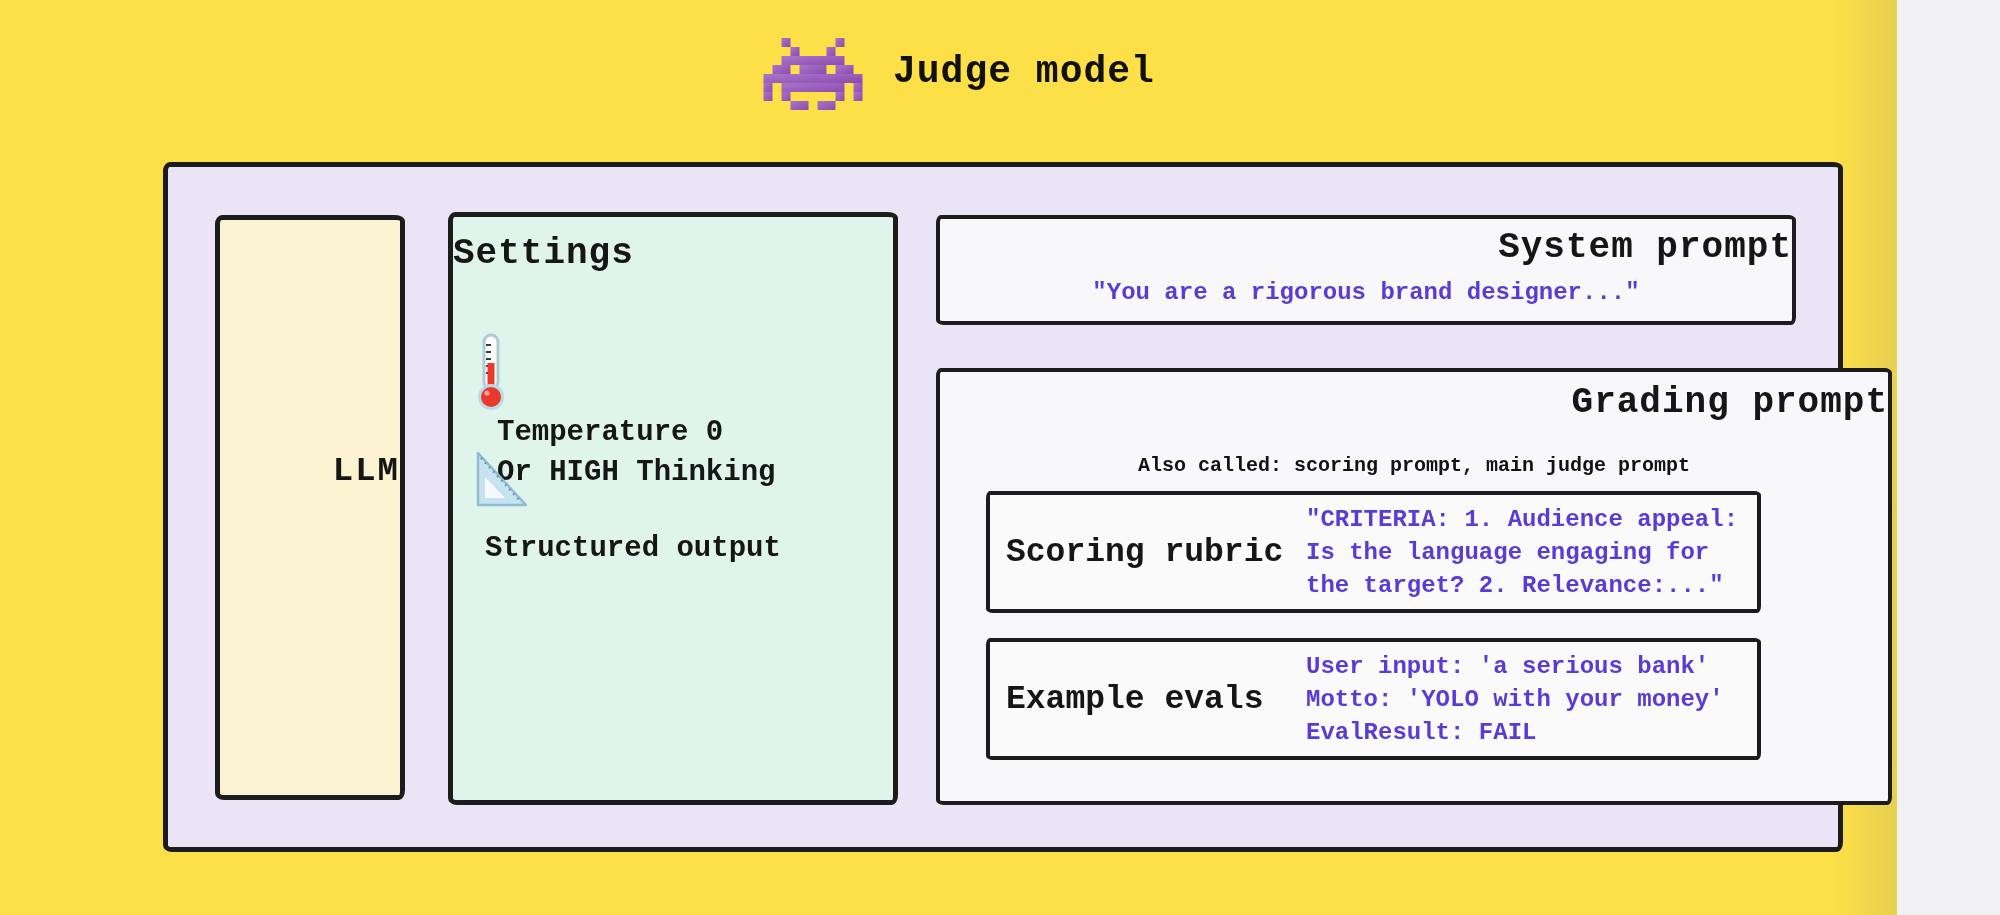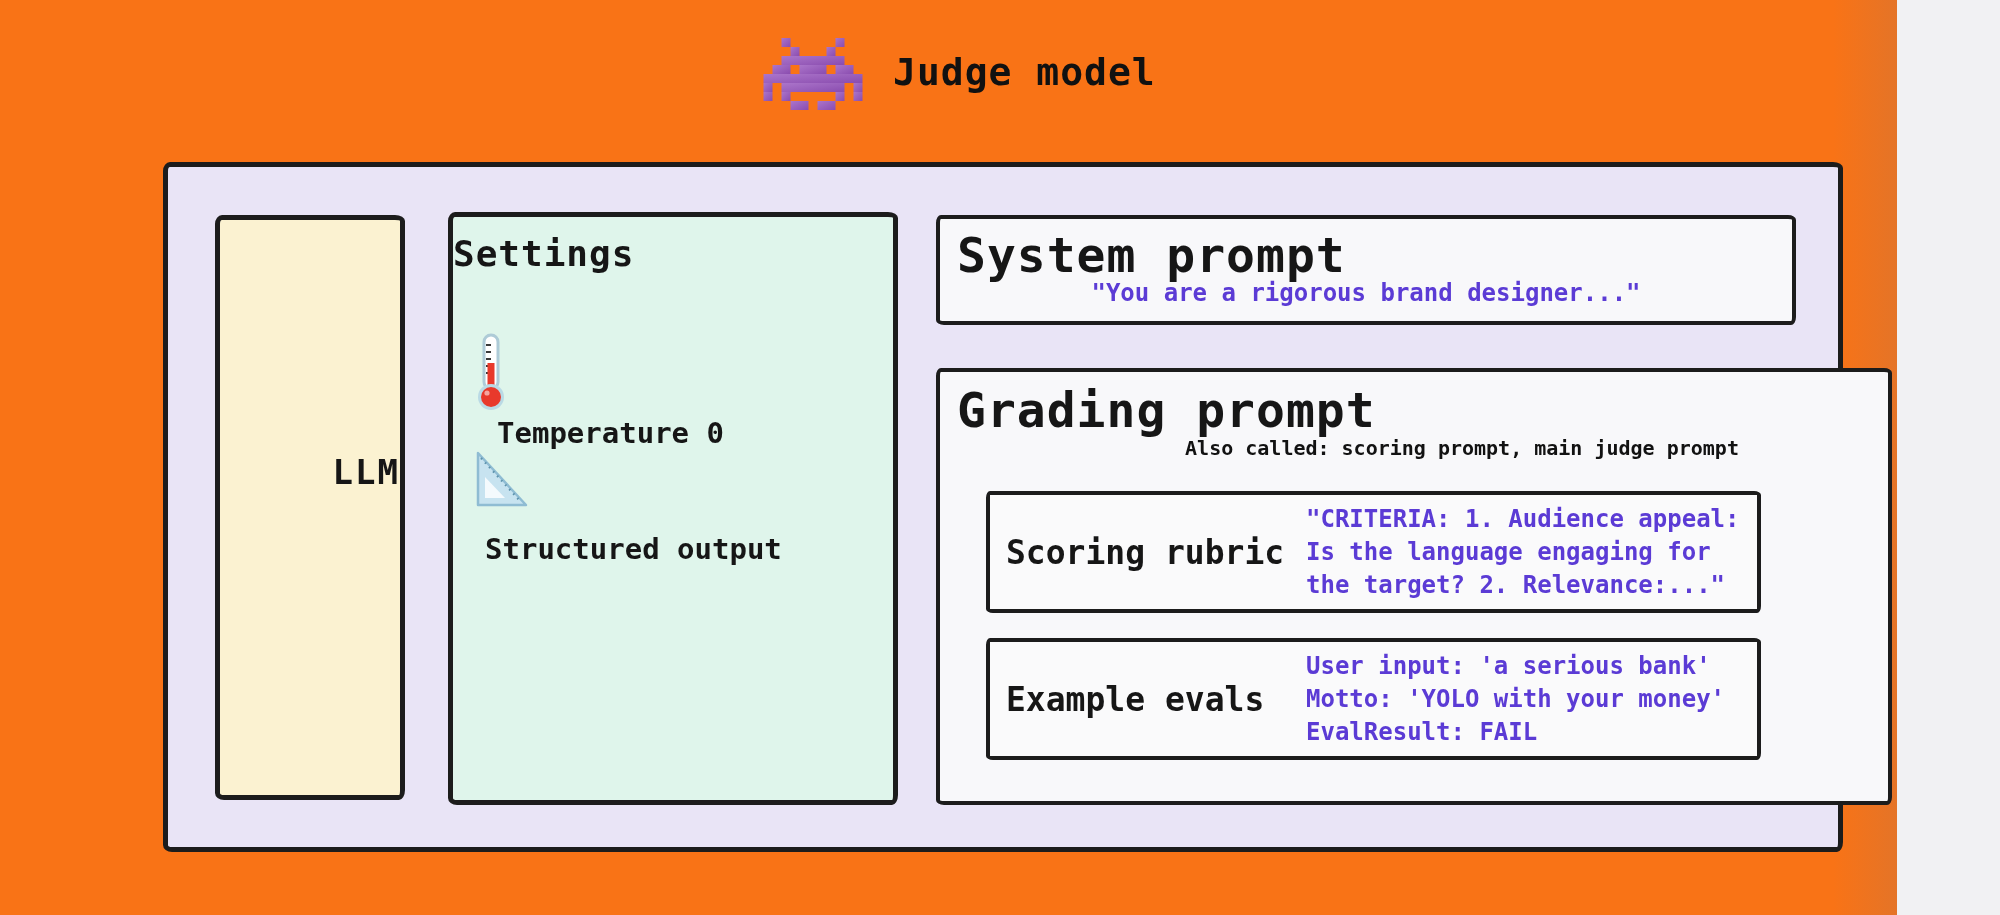--- a/index.html
+++ b/index.html
@@ -7,21 +7,21 @@
     --llm-bg:#fbf2d1;
     --settings-bg:#dff5eb;
     --panel-bg:#f8f8fa;
     --border:#1c1c1c;
     --accent:#5b3bd5;
     --ink:#161616;
   }
   *{margin:0;padding:0;box-sizing:border-box;}
   html,body{width:2000px;height:915px;background:#ffffff;overflow:hidden;}
   body{font-family:"DejaVu Sans Mono","Liberation Mono",monospace;color:var(--ink);}
-  .canvas{position:relative;width:2000px;height:915px;background:#f97316;}
+  .canvas{position:relative;width:2000px;height:915px;background:#fde047;font-family:Liberation Mono, monospace;}
 
   
   .edge-fade{position:absolute;top:0;left:1833px;width:64px;height:915px;
     background:linear-gradient(to right, rgba(120,120,130,0) 0%, rgba(120,120,130,0.16) 100%);}
   .edge-flat{position:absolute;top:0;left:1897px;width:103px;height:915px;background:#f1f1f3;}
 
   
   .header{position:absolute;left:0;top:0;width:2000px;height:130px;}
   .invader{position:absolute;left:763px;top:38px;}
   .page-title{position:absolute;left:893px;top:50px;font-size:38px;font-weight:700;letter-spacing:1px;color:#111;}
@@ -45,30 +45,30 @@
   .setting-item.temp{left:18px;top:116px;}
   .setting-item.struct{left:16px;top:232px;}
   .setting-icon{flex:0 0 auto;}
   .setting-lines{font-size:29px;font-weight:700;line-height:40px;white-space:nowrap;}
   .setting-item.temp .setting-lines{margin-left:26px;margin-top:2px;}
   .setting-item.struct .setting-lines{margin-left:16px;margin-top:20px;}
 
   .panel{background:var(--panel-bg);border:4px solid var(--border);
     border-radius:5px 8px 5px 8px / 8px 5px 8px 5px;}
   .system-box{left:768px;top:48px;width:860px;height:110px;}
-  .panel-title{position:absolute;left:0;width:100%;text-align:left;
-    font-size:48px;font-weight:700;letter-spacing:1px;margin-left:17px;}
+  .panel-title{position:absolute;left:0;width:100%;text-align:right;
+    font-size:36px;font-weight:700;letter-spacing:1px;}
   .system-box .panel-title{top:8px;}
   .system-quote{position:absolute;left:0;top:60px;width:100%;text-align:center;
     font-size:24px;font-weight:700;color:var(--accent);white-space:nowrap;}
 
   .grading-box{left:768px;top:201px;width:956px;height:437px;}
   .grading-box .panel-title{top:10px;}
-  .grading-sub{position:absolute;left:0;top:64px;width:100%;text-align:center;
-    font-size:20px;font-weight:700;color:#121212;margin-left:48px;}
+  .grading-sub{position:absolute;left:0;top:82px;width:100%;text-align:center;
+    font-size:20px;font-weight:700;color:#121212;}
 
   .subpanel{position:absolute;background:#fafafb;border:4px solid var(--border);
     border-radius:4px 7px 4px 7px / 7px 4px 7px 4px;}
   .rubric-box{left:46px;top:119px;width:775px;height:122px;}
   .evals-box{left:46px;top:266px;width:775px;height:122px;}
   .sub-label{position:absolute;left:16px;top:0;height:100%;display:flex;align-items:center;
     font-size:33px;font-weight:700;white-space:nowrap;}
   .sub-lines{position:absolute;left:316px;top:50%;transform:translateY(-50%);
     font-size:24px;font-weight:700;line-height:33px;color:var(--accent);white-space:nowrap;}
 </style>
@@ -131,20 +131,21 @@
             <line x1="15" y1="33" x2="20" y2="33"></line>
             <line x1="15" y1="40" x2="20" y2="40"></line>
           </g>
           <rect x="16.5" y="30" width="7" height="28" fill="#e8392b"></rect>
           <circle cx="20" cy="64" r="13" fill="#badae5"></circle>
           <circle cx="20" cy="64" r="10" fill="#e8392b"></circle>
           <circle cx="16" cy="60" r="2.6" fill="#ffffff" opacity="0.55"></circle>
         </svg>
         <div class="setting-lines">
           <div>Temperature 0</div>
+          <div>Or HIGH Thinking</div>
         </div>
       </div>
 
       <div class="setting-item struct">
         <svg class="setting-icon" width="60" height="60" viewBox="0 0 60 60" aria-hidden="true">
           <path d="M9 4 L9 56 L57 56 Z" fill="#c7e3f0" stroke="#8fbcd3" stroke-width="2.5" stroke-linejoin="round"></path>
           <path d="M16 28 L16 49 L36 49 Z" fill="#f4fafd"></path>
           <line x1="12" y1="9" x2="52" y2="53" stroke="#5d93ad" stroke-width="2.2" stroke-dasharray="1.6 4.4"></line>
         </svg>
         <div class="setting-lines">

